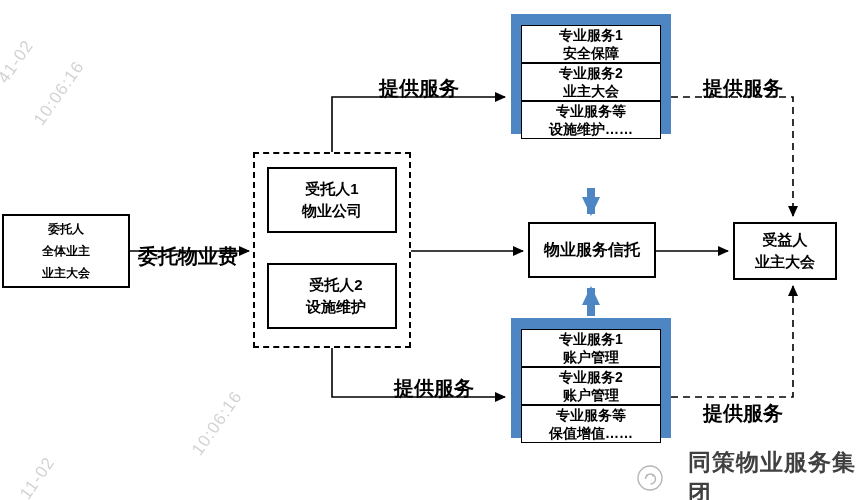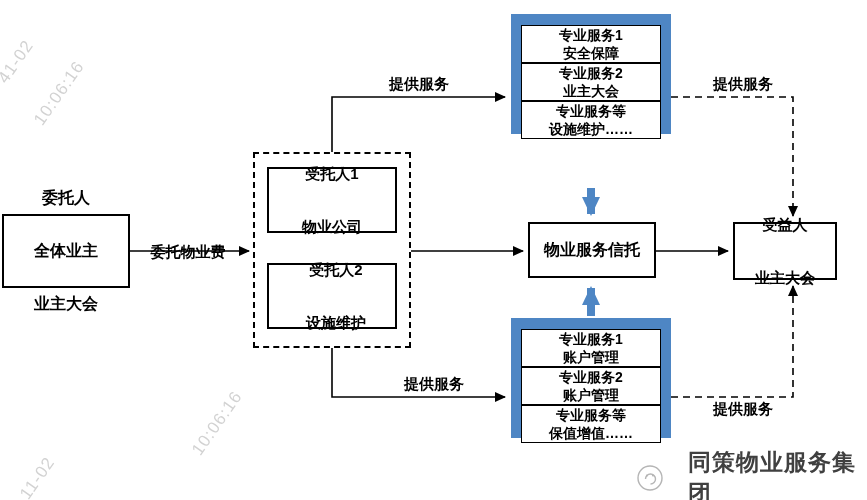--- a/index.html
+++ b/index.html
@@ -14,44 +14,44 @@
   svg.connectors { position:absolute; left:0; top:0; }
   .conn { stroke:var(--line-color,#000); stroke-width:1.6; fill:none; }
   .conn-dashed { stroke-dasharray:7 5; }
   .blue-arrow { stroke:var(--box-blue,#4E86C4); stroke-width:8; fill:none; }
   .mk-black { fill:var(--line-color,#000); }
   .mk-blue { fill:var(--box-blue,#4E86C4); }
 
   .node {
     position:absolute; background:#fff; border:2px solid var(--line-color,#000);
     display:flex; flex-direction:column; align-items:center; justify-content:center;
-    font-weight:700; text-align:center;gap:31px;
+    font-weight:700; text-align:center;
   }
-  .client { left:2px; top:214px; width:128px; height:74px; font-size:16px; line-height:22px; }
+  .client { left:2px; top:214px; width:128px; height:74px; font-size:12px; line-height:22px; }
   .dashed-group { position:absolute; left:253px; top:152px; width:158px; height:196px; border:2px dashed var(--line-color,#000); background:transparent; }
   .trustee { left:267px; width:130px; height:66px; font-size:15px; line-height:22px; }
   .trustee1 { top:167px; }
   .trustee2 { top:263px;padding-left:8px; }
   .trust { left:528px; top:222px; width:128px; height:56px; font-size:16px; }
   .beneficiary { left:733px; top:222px; width:104px; height:58px; font-size:15px; line-height:22px; }
 
   .blue-group {
     position:absolute; width:160px; height:120px; background:var(--box-blue,#4E86C4);
     display:flex; flex-direction:column; justify-content:space-between; padding:11px 10px;
   }
   .blue-top { left:511px; top:14px; }
   .blue-bottom { left:511px; top:318px; }
   .svc {
     background:#fff; border:1.5px solid var(--line-color,#000); height:44px;
     display:flex; flex-direction:column; align-items:center; justify-content:center;
     font-weight:700; font-size:14px; line-height:18px; text-align:center;
   }
 
   .flow-label {
-    position:absolute; font-weight:700; font-size:15px; text-align:center; width:96px;
+    position:absolute; font-weight:700; font-size:20px; text-align:center; width:96px;
   }
   .lbl-fee { left:132px; top:243px; width:112px; }
   .lbl-top-left { left:371px; top:75px; }
   .lbl-top-right { left:695px; top:75px; }
   .lbl-bottom-left { left:386px; top:375px; }
   .lbl-bottom-right { left:695px; top:400px; }
 
   .wm {
     position:absolute; color:var(--watermark-gray,#8a8a8a); opacity:.38;
     font-size:17px; letter-spacing:1px; white-space:nowrap;

